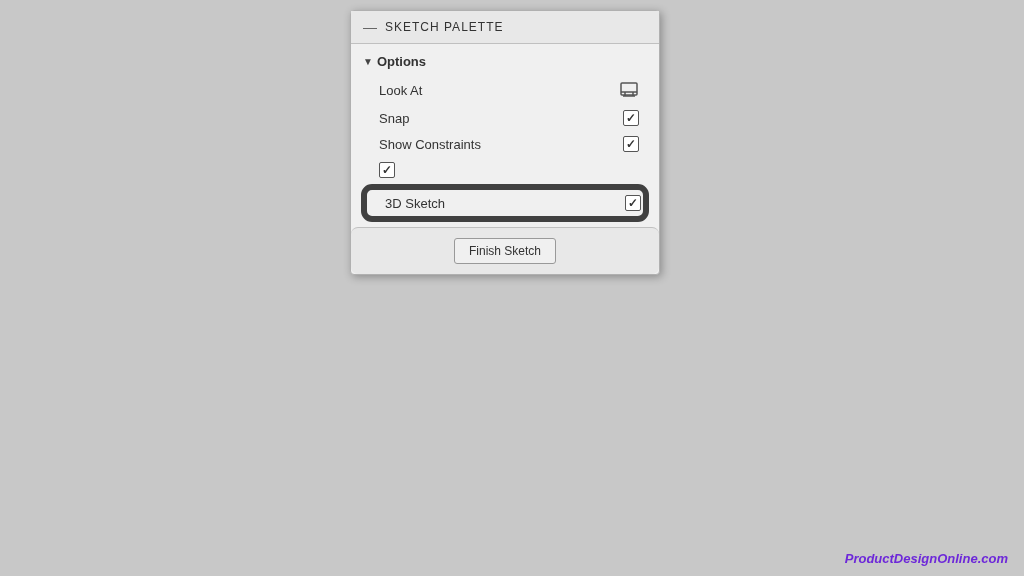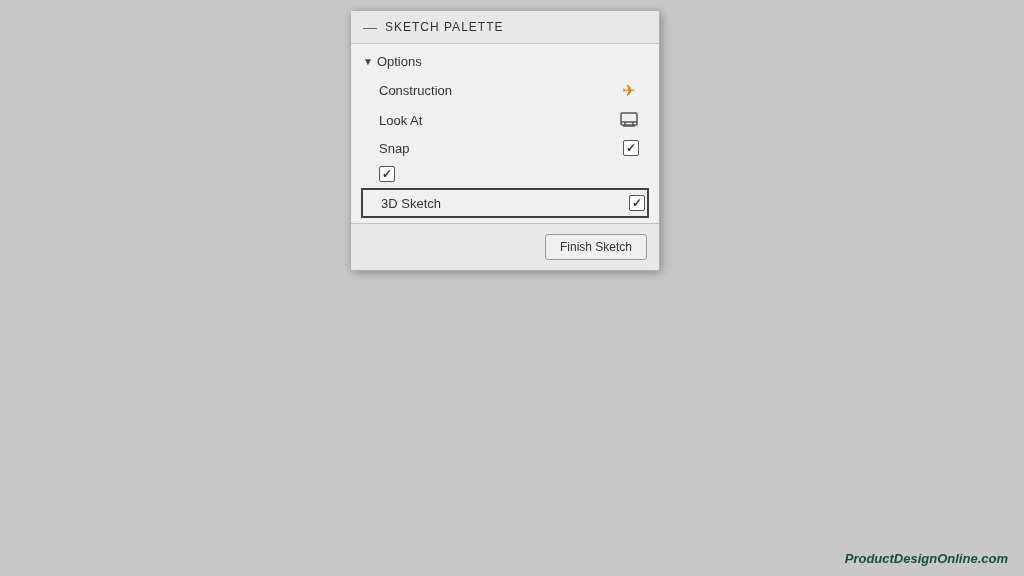--- a/index.html
+++ b/index.html
@@ -67,34 +67,34 @@
     }
 
     .section-arrow {
       font-size: 10px;
       color: #444;
     }
 
     .section-title {
       font-size: 13px;
       color: #333;
-      font-weight: normal;
+      font-weight: bold;
     }
 
     .option-row {
       display: flex;
       align-items: center;
       justify-content: space-between;
       padding: 5px 20px 5px 28px;
       cursor: pointer;
     }
 
     .option-row.highlighted {
-      border: 2px solid #404040;
-      border-radius: 0;
+      border: 6px solid #404040;
+      border-radius: 11px;
       margin: 1px 10px;
       padding: 5px 2px 5px 18px;
     }
 
     .option-label {
       font-size: 13px;
       color: #333;
     }
 
     .option-icon {
@@ -135,64 +135,61 @@
     }
 
     .lookat-icon {
       color: #555;
       font-size: 14px;
     }
 
     .panel-footer {
       padding: 10px 12px;
       display: flex;
-      justify-content: flex-end;
+      justify-content: center;
       border-top: 1px solid #c0c0c0;
       background-color: #e8e8e8;
+      border-radius: 7px;
     }
 
     .finish-button {
       padding: 5px 14px;
       background-color: #f0f0f0;
       border: 1px solid #999;
       border-radius: 3px;
       font-size: 12px;
       color: #333;
       cursor: pointer;
     }
 
     .watermark {
       position: absolute;
       bottom: 10px;
       right: 16px;
       font-size: 13px;
       font-weight: bold;
-      color: #14532d;
+      color: #6d28d9;
       font-style: italic;
     }
   </style>
 </head>
 <body>
 
 <div class="panel">
   <div class="panel-header">
     <span class="panel-header-icon">—</span>
     <span class="panel-header-title">SKETCH PALETTE</span>
   </div>
 
   <div class="panel-body">
     <div class="section-header">
       <span class="section-arrow">▼</span>
       <span class="section-title">Options</span>
     </div>
 
-    <div class="option-row">
-      <span class="option-label">Construction</span>
-      <span class="option-icon construction-icon">✈</span>
-    </div>
 
     <div class="option-row">
       <span class="option-label">Look At</span>
       <span class="option-icon lookat-icon">
         <svg width="18" height="16" viewBox="0 0 18 16" fill="none" xmlns="http://www.w3.org/2000/svg">
           <rect x="1" y="1" width="16" height="12" rx="1" stroke="#555" stroke-width="1.5" fill="none"></rect>
           <line x1="1" y1="10" x2="17" y2="10" stroke="#555" stroke-width="1.5"></line>
           <line x1="5" y1="10" x2="5" y2="14" stroke="#555" stroke-width="1.5"></line>
           <line x1="13" y1="10" x2="13" y2="14" stroke="#555" stroke-width="1.5"></line>
           <line x1="3" y1="14" x2="15" y2="14" stroke="#555" stroke-width="1.5"></line>
@@ -203,20 +200,24 @@
 
     <div class="option-row">
       <span class="option-label">Snap</span>
       <div class="checkbox checked"></div>
     </div>
 
 
 
 
 
+    <div class="option-row">
+      <span class="option-label">Show Constraints</span>
+      <div class="checkbox checked"></div>
+    </div>
 
     <div class="option-row">
       <div class="checkbox checked"></div>
     </div>
 
     <div class="option-row highlighted">
       <span class="option-label">3D Sketch</span>
       <div class="checkbox checked"></div>
     </div>
 

